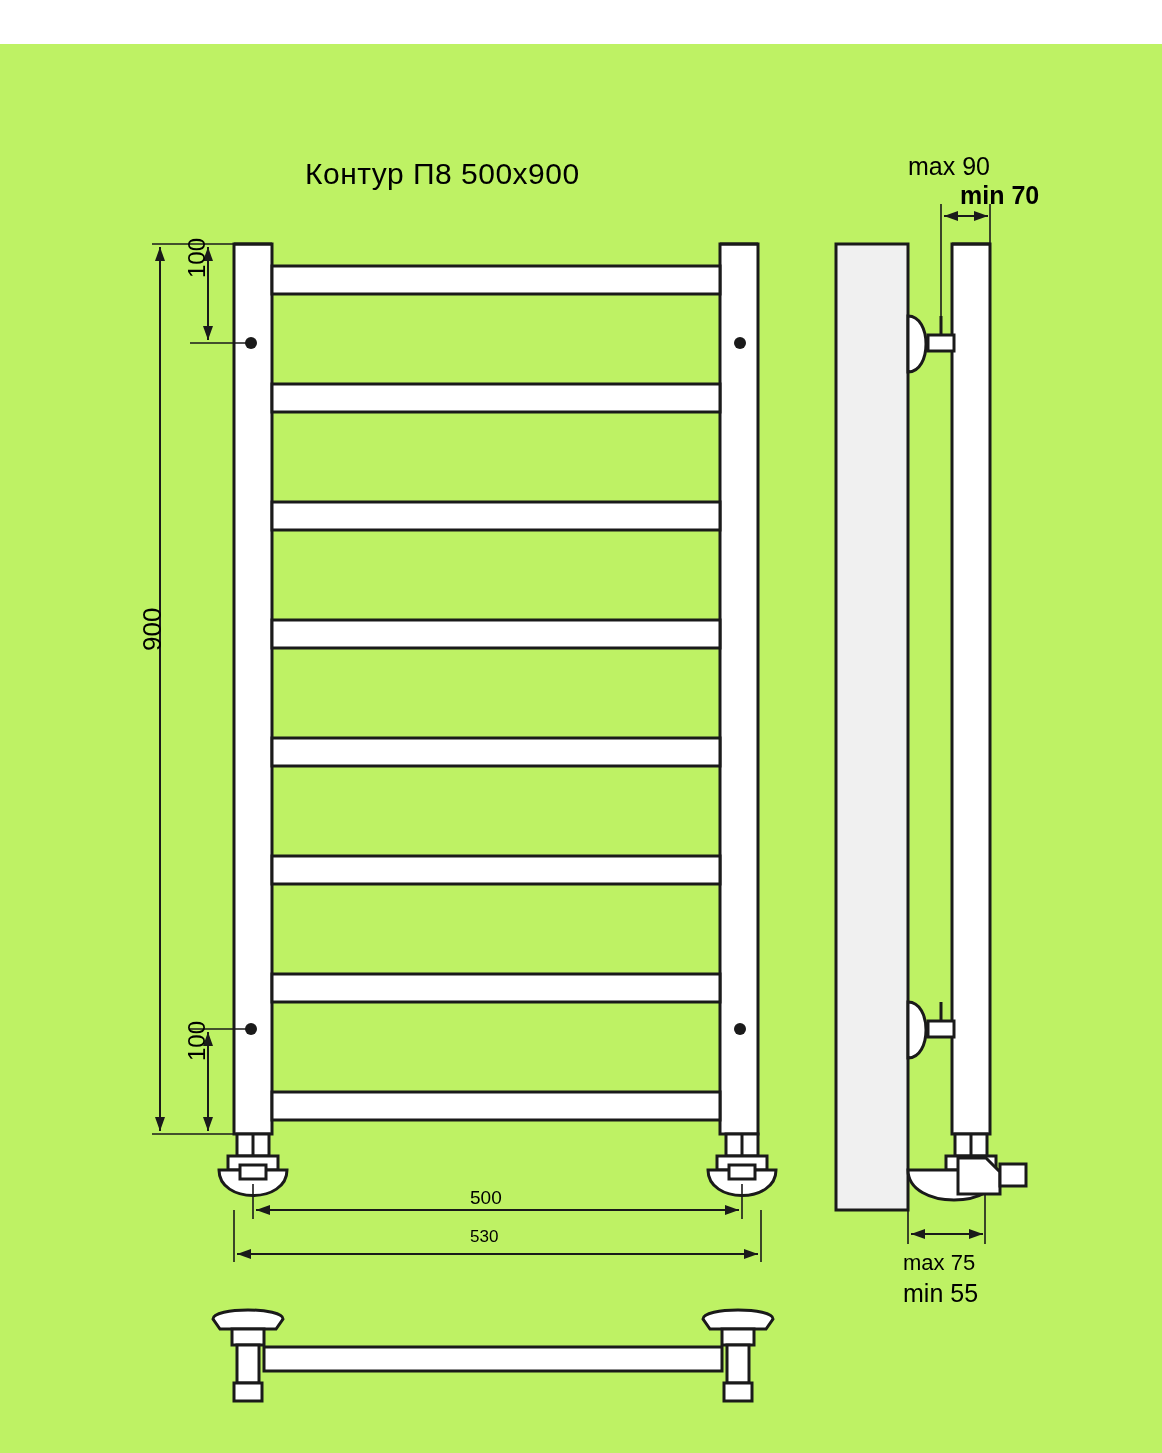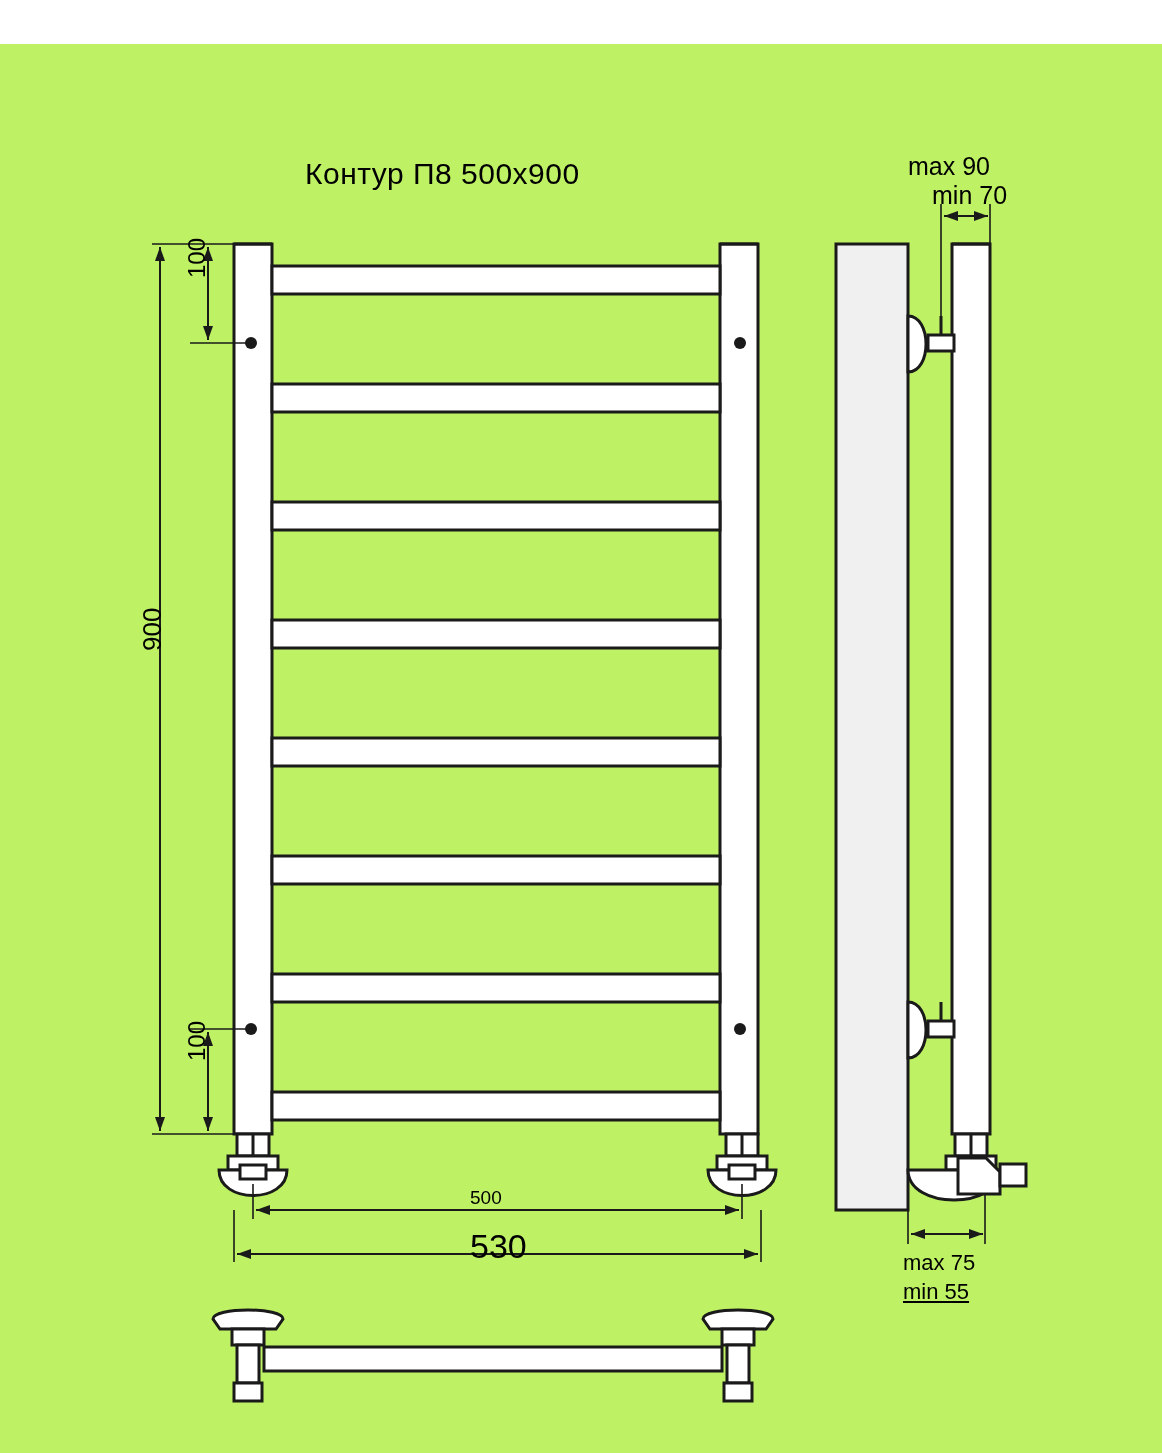--- a/index.html
+++ b/index.html
@@ -60,42 +60,42 @@
     transform-origin: left top;
   }
   #lbl-500 {
     left: 470px;
     top: 1143px;
     font-size: 19px;
   }
   #lbl-530 {
     left: 470px;
     top: 1183px;
-    font-size: 34px;
+    font-size: 17px;
   }
   #lbl-max90 {
     left: 908px;
     top: 108px;
     font-size: 25px;
   }
   #lbl-min70 {
-    left: 932px;
+    left: 960px;
     top: 137px;
     font-size: 25px;
+    font-weight: bold;
   }
   #lbl-max75 {
     left: 903px;
     top: 1206px;
     font-size: 22px;
   }
   #lbl-min55 {
     left: 903px;
     top: 1235px;
-    font-size: 22px;
-    text-decoration: underline;
+    font-size: 25px;
   }
 </style>
 </head>
 <body>
 
 <div id="page">
 
   <svg id="drawing" viewBox="0 0 1162 1453">
     <defs>
       <marker id="arrL" markerWidth="14" markerHeight="10" refX="0" refY="5" orient="auto" markerUnits="userSpaceOnUse">

